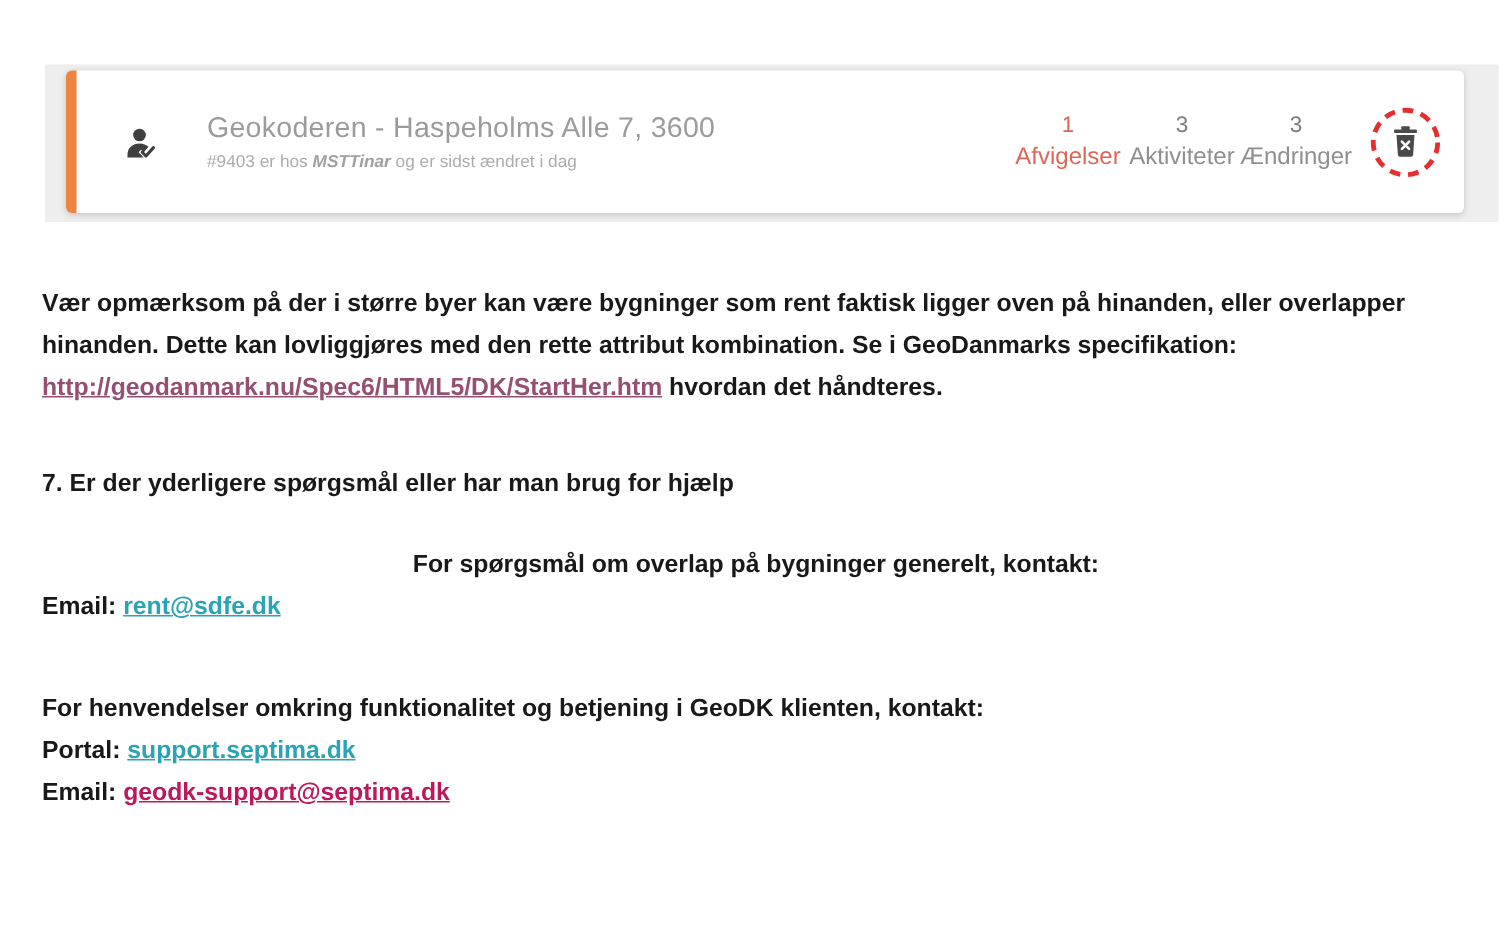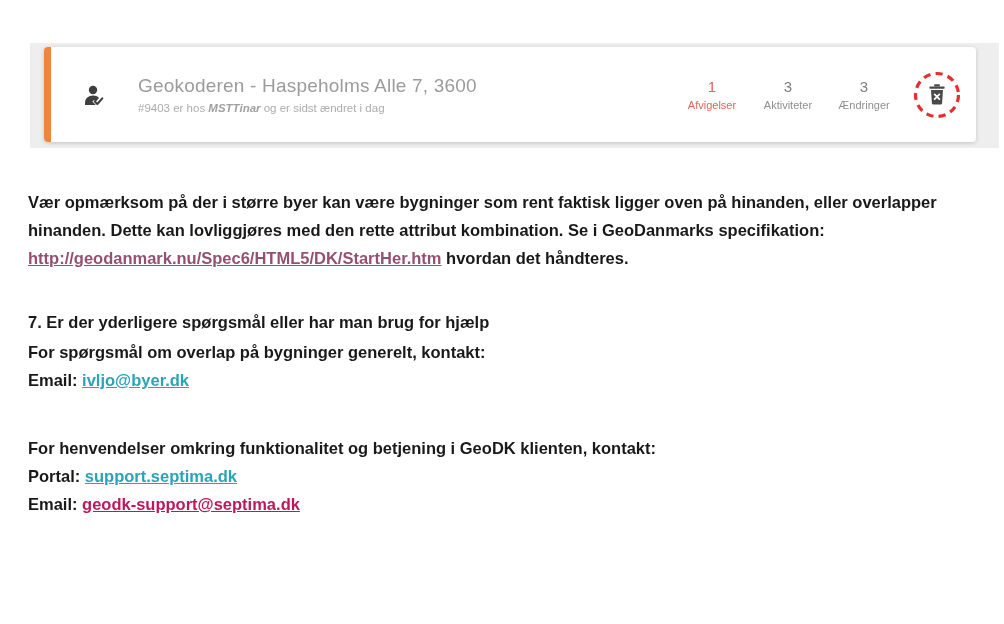--- a/index.html
+++ b/index.html
@@ -33,21 +33,21 @@
   }
   .card-icon { margin-left: 36px; width: 30px; height: 30px; flex: 0 0 auto; }
   .titles { margin-left: 28px; flex: 1 1 auto; min-width: 0; }
   .card-title { font-size: 19px; color: #9b9b9b; letter-spacing: 0.2px; }
   .card-subtitle { font-size: 11.5px; color: #acacac; margin-top: 5px; }
   .card-subtitle .bold { font-weight: bold; color: #a0a0a0; font-style: italic; }
 
   .stats { display: flex; align-items: center; margin-right: 10px; }
   .stat { width: 76px; text-align: center; cursor: pointer; }
   .stat .v { font-size: 15px; color: #7d7d7d; }
-  .stat .l { font-size: 11px; color: #8f8f8f; margin-top: 4px; }
+  .stat .l { font-size: 16px; color: #8f8f8f; margin-top: 4px; }
   .stat.red .v, .stat.red .l { color: #DD6757; }
 
   .trash-zone { position: relative; width: 50px; height: 50px; margin-right: 14px; flex: 0 0 auto; }
   .trash-zone svg.ring { position: absolute; left: 0; top: 0; }
   .trash-btn {
     position: absolute; left: 50%; top: 50%;
     transform: translate(-50%, -50%);
     width: 24px; height: 24px;
     background: transparent; border: none; padding: 0; cursor: pointer;
   }
@@ -57,21 +57,21 @@
   .doc h1 {
     font-size: 28px; font-weight: 400;
     letter-spacing: 1.5px;
     margin: 13px 0 21px 0;
   }
   .para {
     font-size: 16.5px; font-weight: bold;
     line-height: 28px; margin: 0;
   }
   .mt-section { margin-top: 36px; }
-  .mt-block { margin-top: 2px; }
+  .mt-block { margin-top: 26px; text-align: center; }
   .mt-gap { margin-top: 40px; }
   a { cursor: pointer; }
   .vlink { text-decoration: underline; font-weight: bold; }
   .tlink { text-decoration: underline; font-weight: bold; }
 </style>
 </head>
 <body>
 
 <div class="app-band">
   <div class="case-card">
@@ -121,18 +121,18 @@
   </div>
 </div>
 
 <div class="doc">
 
   <p class="para"><span>Vær opmærksom på der i større byer kan være bygninger som rent faktisk ligger oven på hinanden, eller overlapper hinanden. Dette kan lovliggjøres med den rette attribut kombination. Se i GeoDanmarks specifikation: </span><a class="vlink" style="color:#954F72;">http://geodanmark.nu/Spec6/HTML5/DK/StartHer.htm</a><span> hvordan det håndteres.</span></p>
 
   <p class="para mt-section">7. Er der yderligere spørgsmål eller har man brug for hjælp</p>
 
   <p class="para mt-block">For spørgsmål om overlap på bygninger generelt, kontakt:</p>
-  <p class="para"><span>Email: </span><a class="tlink" style="color:#2AA4B5;">ivljo@byer.dk</a></p>
+  <p class="para"><span>Email: </span><a class="tlink" style="color:#2AA4B5;">rent@sdfe.dk</a></p>
 
   <p class="para mt-gap">For henvendelser omkring funktionalitet og betjening i GeoDK klienten, kontakt:</p>
   <p class="para"><span>Portal: </span><a class="tlink" style="color:#2AA4B5;">support.septima.dk</a></p>
   <p class="para"><span>Email: </span><a class="tlink" style="color:#be185d;">geodk-support@septima.dk</a></p>
 </div>
 
 </body></html>

